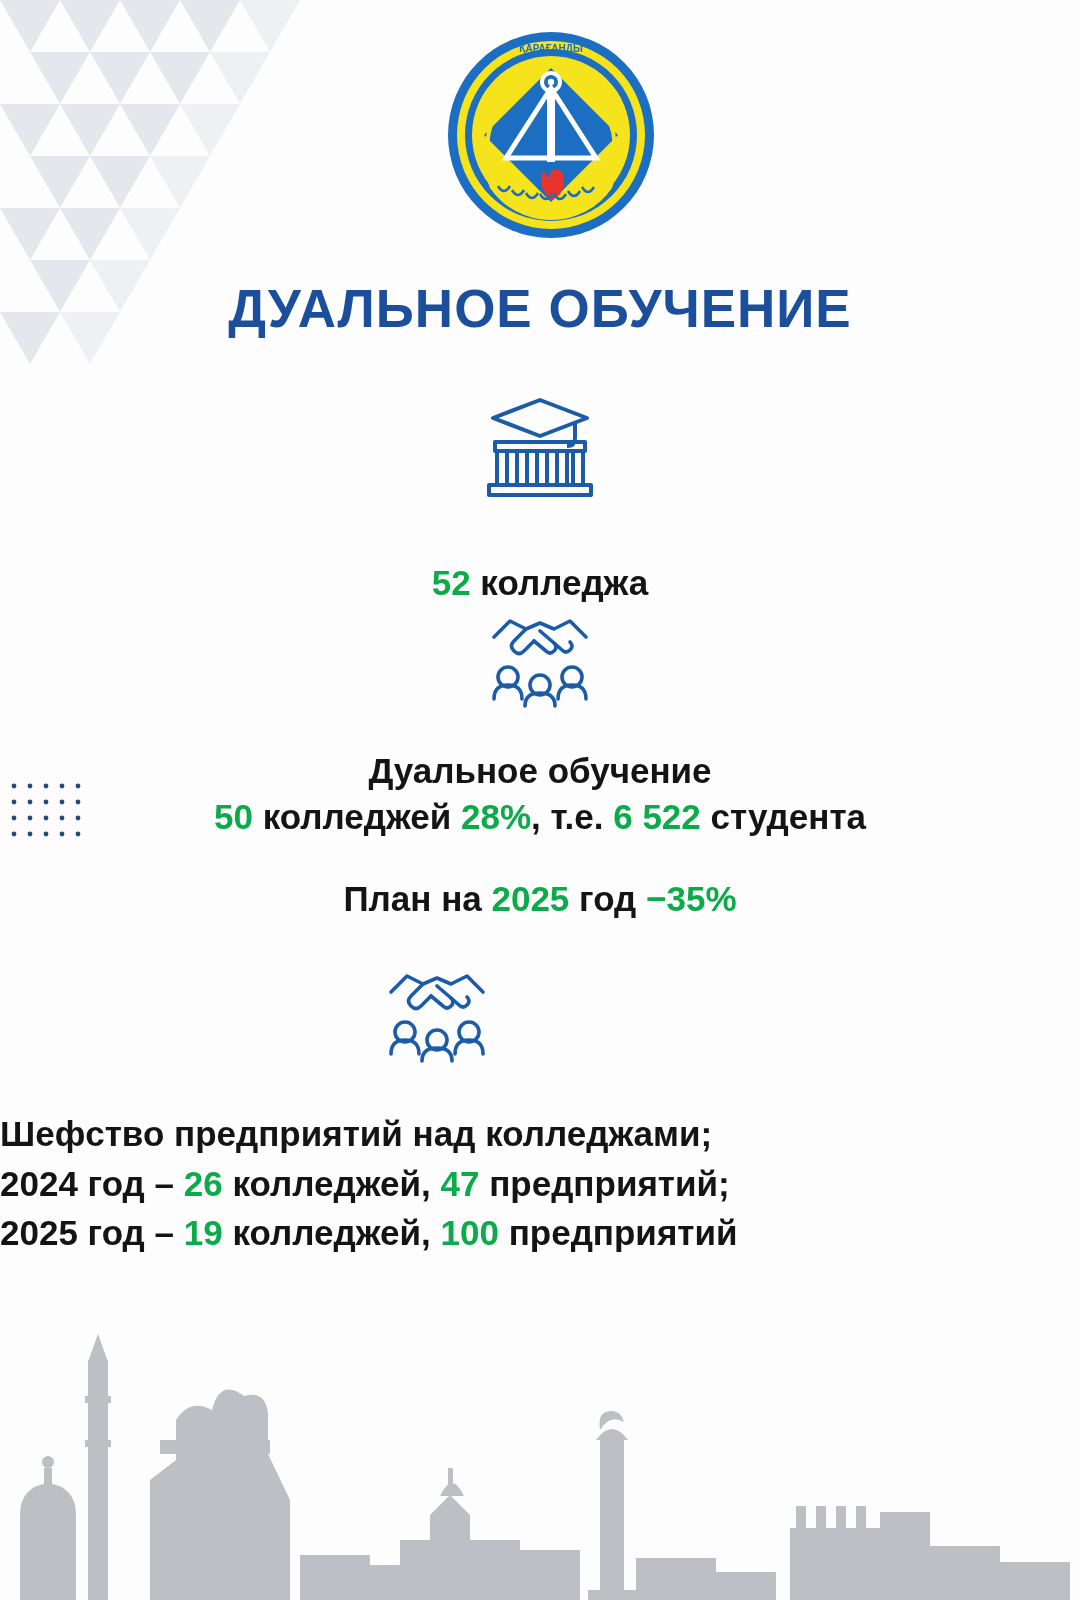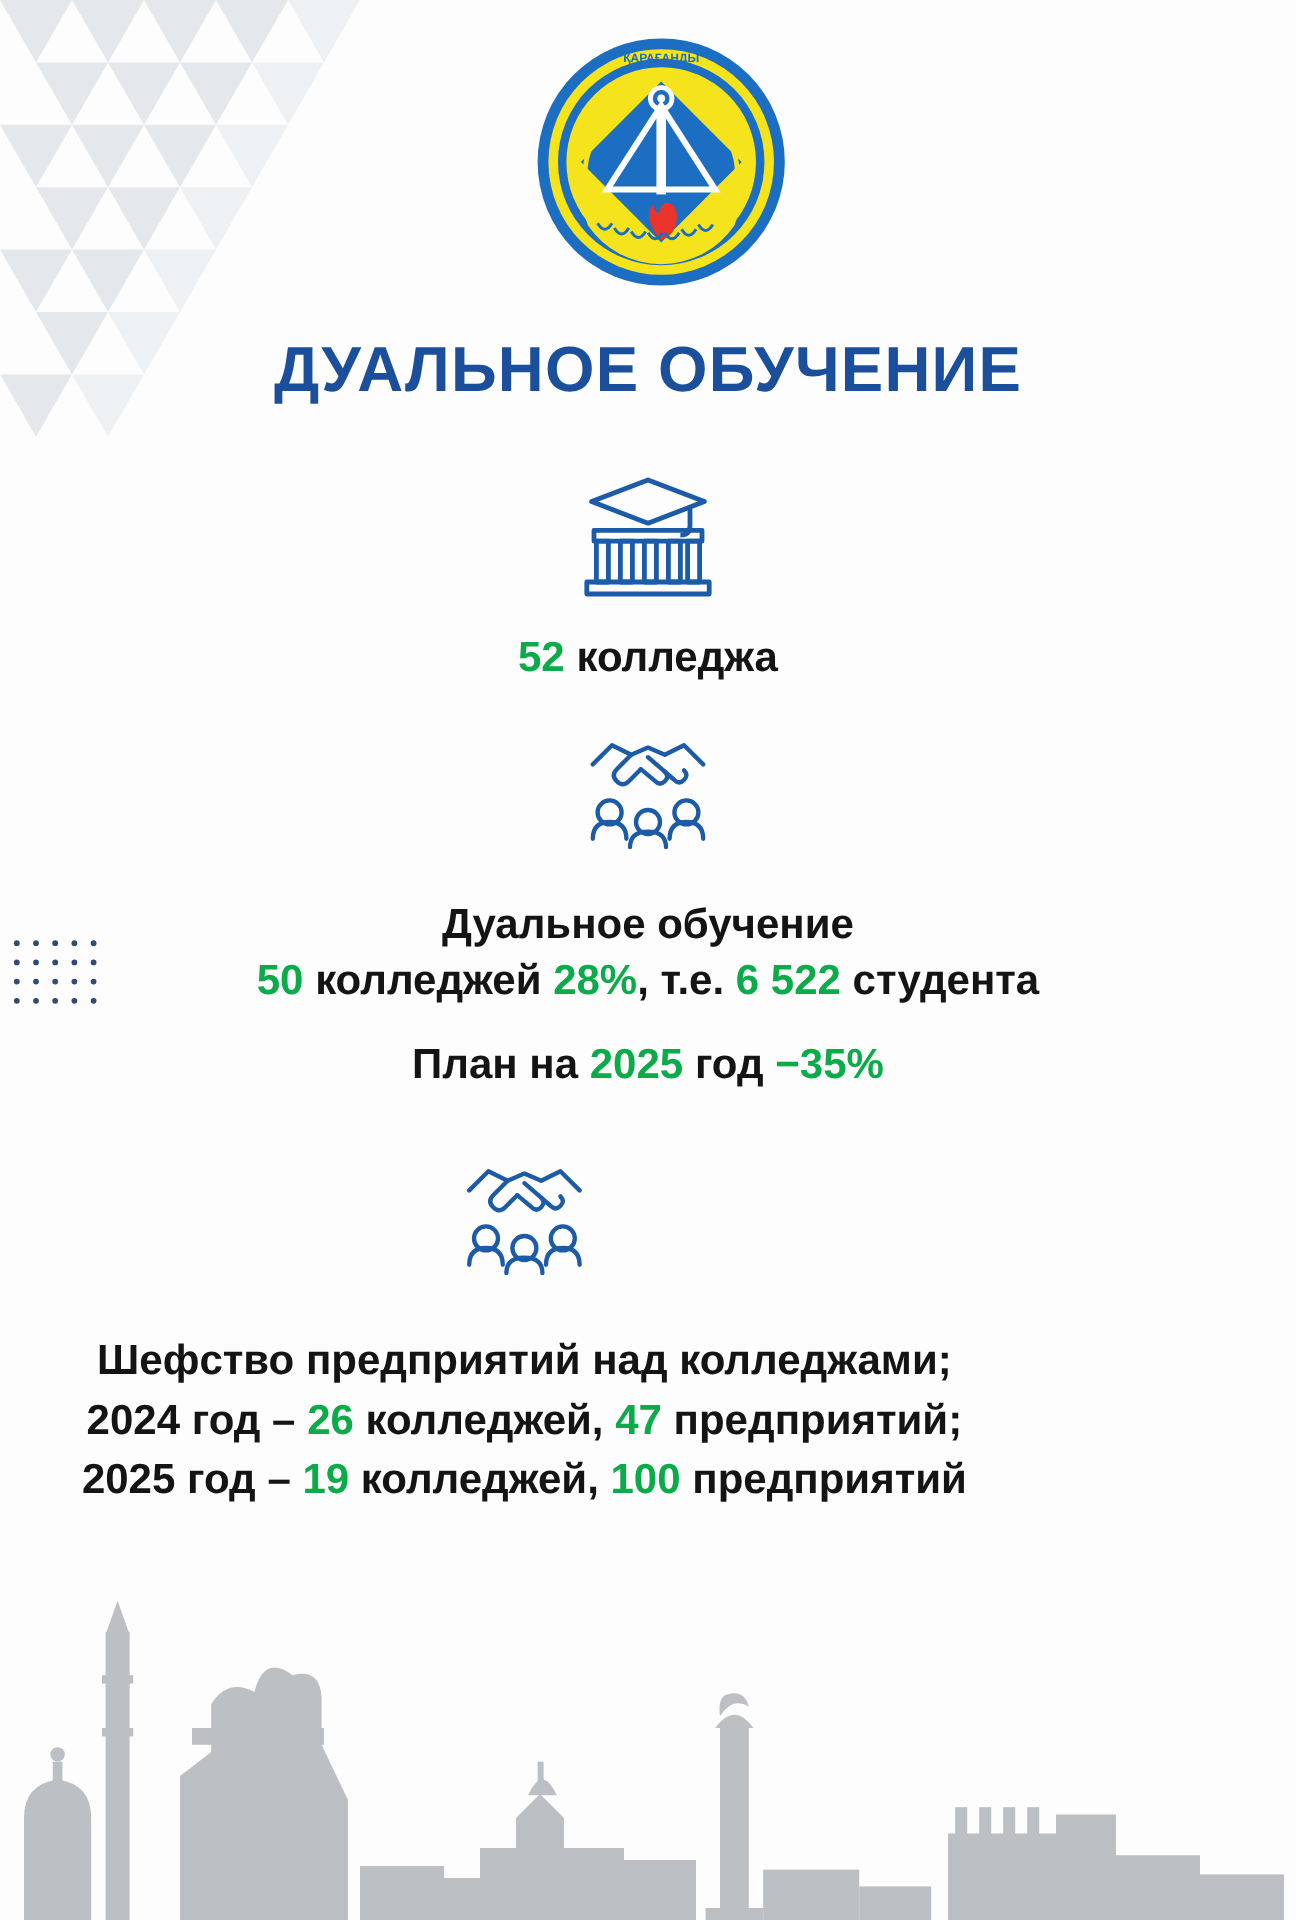--- a/index.html
+++ b/index.html
@@ -86,20 +86,21 @@
     width: 1080px;
     display: flex;
     justify-content: center;
     gap: 220px;
   }
   .stat {
     display: flex;
     flex-direction: column;
     align-items: center;
     width: 330px;
+    gap: 35px;
   }
   .stat-icon {
     height: 112px;
     display: flex;
     align-items: flex-end;
     justify-content: center;
   }
   .stat-label {
     margin-top: 24px;
     font-size: 35px;
@@ -126,33 +127,32 @@
     justify-content: center;
   }
   .dual-lines {
     margin-top: 38px;
     font-size: 35px;
     font-weight: bold;
     color: #141414;
     line-height: 1.30;
   }
   .plan-line {
-    margin-top: 28px;
+    margin-top: 40px;
     font-size: 35px;
     font-weight: bold;
     color: #141414;
   }
 
   
   .block-patron {
     position: absolute;
     top: 955px;
     left: 0;
     width: 874px;
-    text-align: center;
   }
   .patron-lines {
     margin-top: 44px;
     font-size: 35px;
     font-weight: bold;
     color: #141414;
     line-height: 1.42;
     white-space: nowrap;
   }
 </style>

